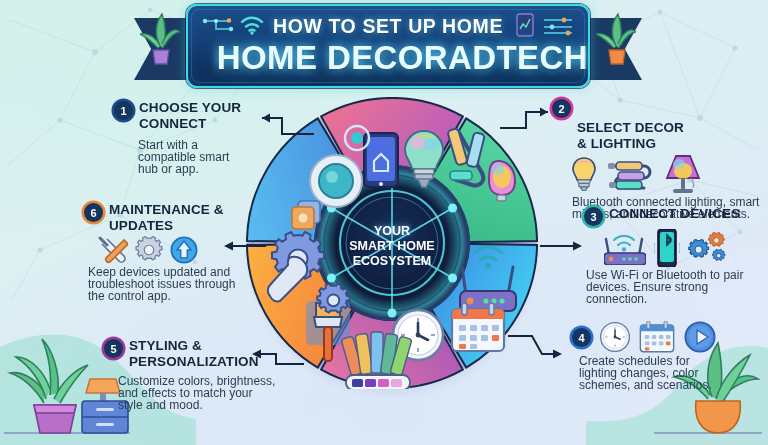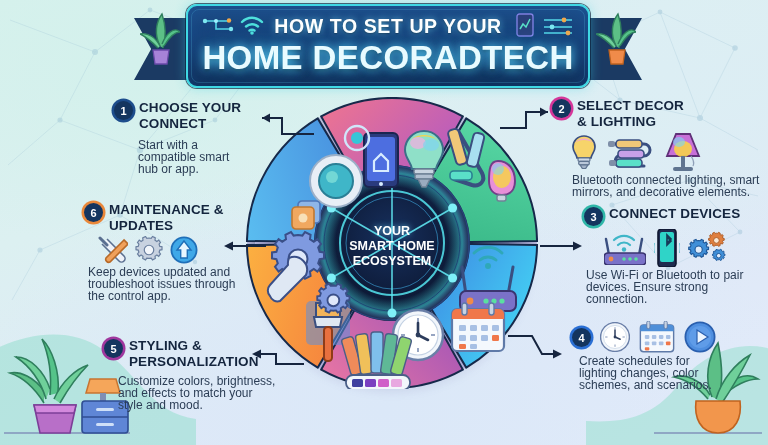--- a/index.html
+++ b/index.html
@@ -94,21 +94,21 @@
     font-size: 19.5px;
     font-weight: bold;
     letter-spacing: .6px;
     text-shadow: 0 0 7px rgba(120,220,255,.75), 0 1px 2px rgba(0,0,0,.5);
     white-space: nowrap;
   }
   .banner-line2 {
     position: absolute;
     top: 33px;
     left: 0; right: 0;
-    text-align: center;
+    text-align: right;
     color: #e8fbff;
     font-size: 33px;
     font-weight: bold;
     letter-spacing: .4px;
     text-shadow:
       0 0 10px rgba(90,215,255,.95),
       0 0 22px rgba(60,190,250,.7),
       0 2px 3px rgba(0,0,0,.45);
     white-space: nowrap;
   }
@@ -316,21 +316,21 @@
         <g stroke="#55d8e8" stroke-width="1.6">
           <line x1="2" y1="5" x2="30" y2="5"></line>
           <line x1="2" y1="12" x2="30" y2="12"></line>
           <line x1="2" y1="18" x2="30" y2="18"></line>
         </g>
         <circle cx="22" cy="5" r="2.4" fill="#f0a84a"></circle>
         <circle cx="10" cy="12" r="2.4" fill="#7ee8f0"></circle>
         <circle cx="26" cy="18" r="2.4" fill="#f0a84a"></circle>
       </svg>
 
-      <div class="banner-line1">HOW TO SET UP YOUR</div>
+      <div class="banner-line1">HOW TO SET UP HOME</div>
       <div class="banner-line2">HOME DECORADTECH</div>
     </div>
   </div>
 
   <div id="wheel-shadow"></div>
   <div id="wheel">
     <svg width="292" height="292" viewBox="0 0 292 292">
       <defs>
         <linearGradient id="g-platform" x1="0" y1="0" x2="1" y2="1">
           <stop offset="0%" stop-color="#5cc2f2"></stop>
@@ -600,21 +600,21 @@
     <div class="step-head">
       <div class="badge ring-purple">5</div>
       <div class="step-title" style="width:150px;">STYLING &amp; PERSONALIZATION</div>
     </div>
     <div class="step-desc t-center" style="width:160px; margin:6px 0 0 14px;">Customize colors, brightness, and effects to match your style and mood.</div>
   </div>
 
   <div class="step" style="left:552px; top:98px; width:206px;">
     <div class="step-head">
       <div class="badge ring-pink">2</div>
-      <div class="step-title" style="width:118px;">SELECT DECOR &amp; LIGHTING</div>
+      <div class="step-title" style="width:118px;margin-top:22px;">SELECT DECOR &amp; LIGHTING</div>
     </div>
     <div class="icon-row" style="margin-left:20px; gap:12px;">
       <svg width="24" height="34" viewBox="0 0 24 34">
         <path d="M12 1 C18.6 1 23 6 23 12 C23 17 19.5 19 19 23 H5 C4.5 19 1 17 1 12 C1 6 5.4 1 12 1 Z" fill="#f7d46a" stroke="#3a4f80" stroke-width="1.7"></path>
         <path d="M3 8 C7 2 17 2 21 8 C17 4 7 4 3 8 Z" fill="#f0a0d8" opacity=".85"></path>
         <rect x="6" y="23" width="12" height="3.4" rx="1.4" fill="#cfdae8" stroke="#5f7490" stroke-width="1.2"></rect>
         <rect x="6.7" y="26.4" width="10.6" height="3.4" rx="1.4" fill="#bac8da" stroke="#5f7490" stroke-width="1.2"></rect>
         <path d="M8 29.8 L16 29.8 L13.6 33.6 L10.4 33.6 Z" fill="#a3b3c8" stroke="#5f7490" stroke-width="1.2"></path>
       </svg>
       <svg width="44" height="32" viewBox="0 0 44 32">

